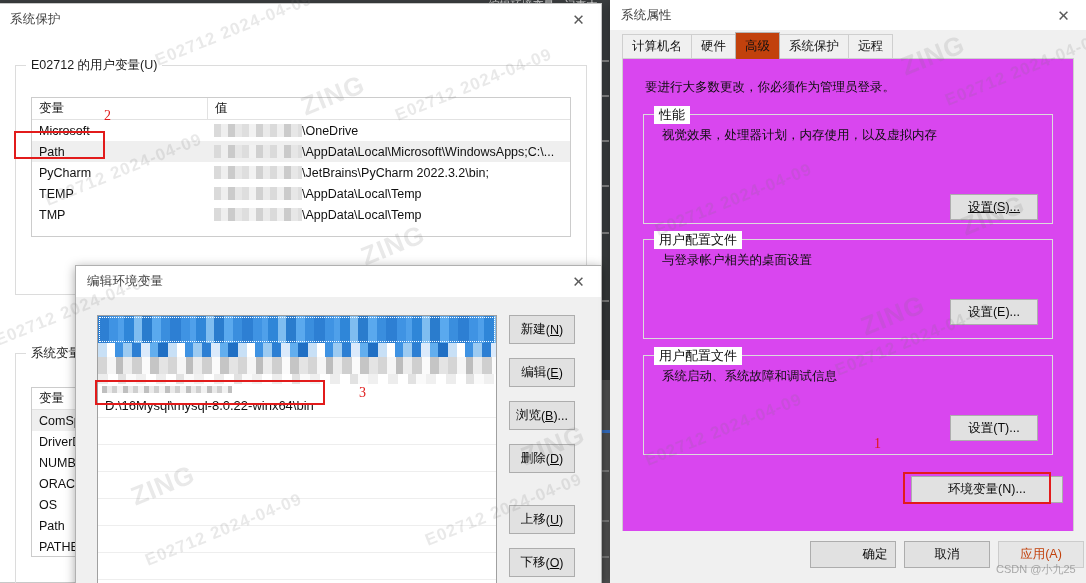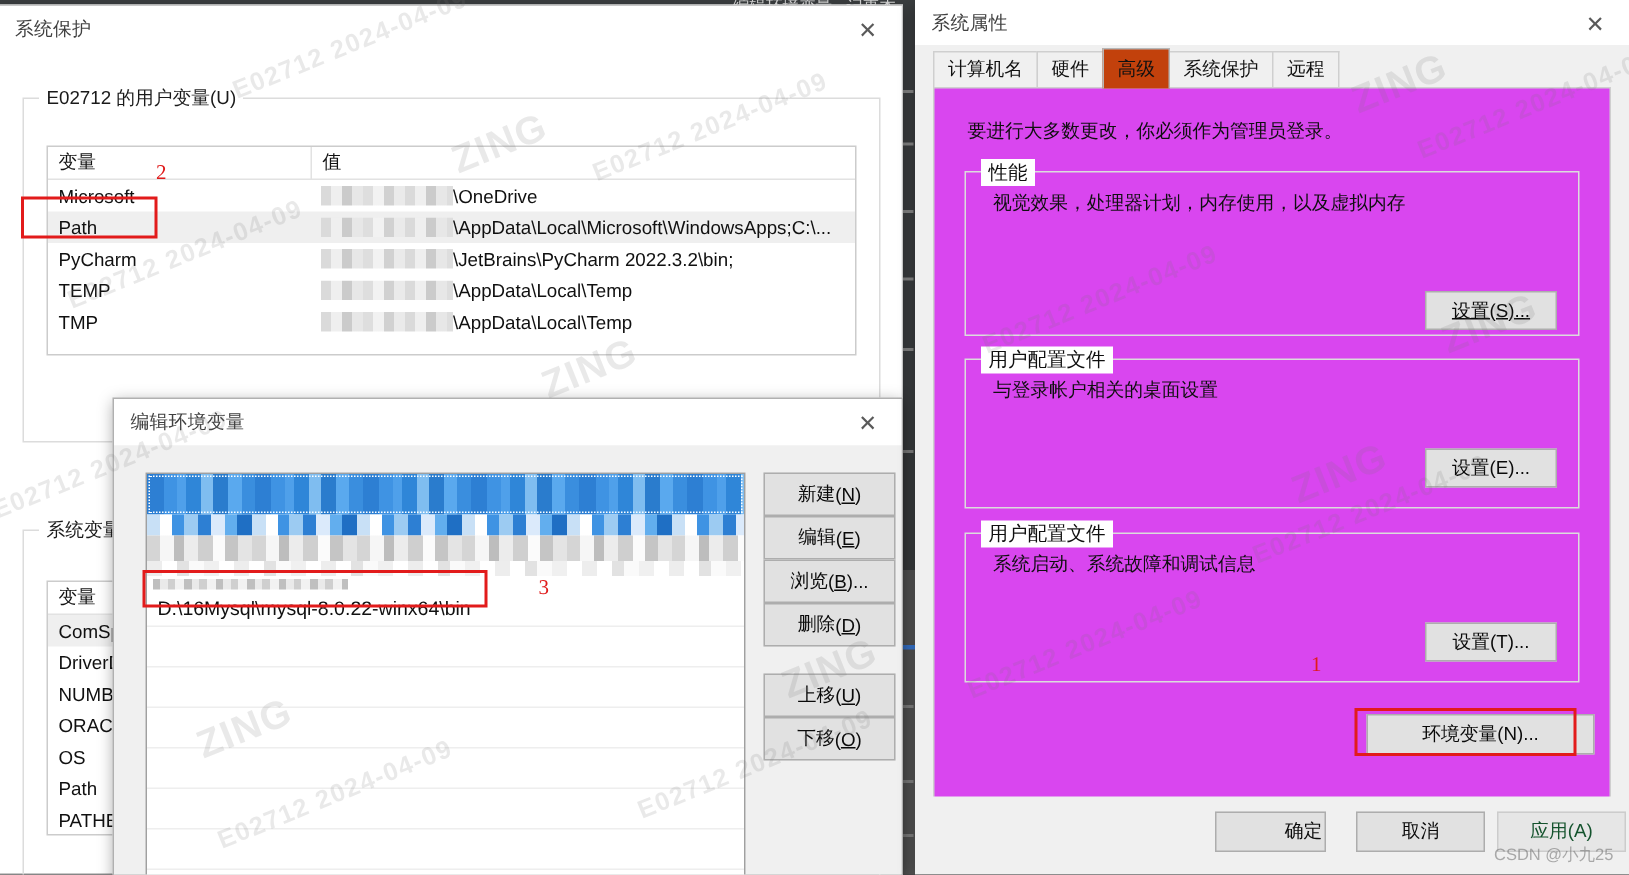--- a/index.html
+++ b/index.html
@@ -186,25 +186,25 @@
 
   .btn {
     background: #e1e1e1;
     border: 1px solid #adadad;
     font-size: 12.5px;
     color: #0a0a0a;
     display: flex; align-items: center; justify-content: center;
     cursor: default;
     white-space: nowrap;
   }
-  .btn.disabled { color: #14532d; background:#e6e6e6; border-color:#cccccc; }
+  .btn.disabled { color: #c2410c; background:#e6e6e6; border-color:#cccccc; }
   .btn u { text-decoration: underline; }
 
   #edit-buttons { position: absolute; left: 433px; top: 18px; width: 86px; }
-  #edit-buttons .btn { width: 88px; height: 29px; }
+  #edit-buttons .btn { width: 66px; height: 29px; margin-bottom: 14px; }
   #edit-buttons .gap { height: 18px; }
 
   
   #syswin { left: 610px; top: 0; width: 476px; height: 583px; border:none; background:#f0f0f0;}
   #syswin .win-titlebar { height: 30px; }
   #syswin .win-body { position: relative; height: calc(100% - 30px); }
 
   .tabbar {
     position: absolute; left: 12px; top: 2px;
     display: flex; align-items: center;
@@ -472,21 +472,21 @@
         <div class="sp-group" style="top:296px; height:100px;">
           <div class="sp-legend">用户配置文件</div>
           <div class="sp-desc">系统启动、系统故障和调试信息</div>
           <div class="btn sp-btn" style="right:14px; bottom:13px;">设置(T)...</div>
         </div>
 
         <div class="btn" style="position:absolute; left:288px; top:417px; width:152px; height:27px;">环境变量(N)...</div>
       </div>
 
       <div class="sysbottom">
-        <div class="btn" style="position:absolute; left:200px; top:10px; width:74px; height:27px;padding-left:44px;">确定</div>
+        <div class="btn" style="position:absolute; left:200px; top:10px; width:86px; height:27px;padding-left:44px;">确定</div>
         <div class="btn" style="position:absolute; left:294px; top:10px; width:86px; height:27px;">取消</div>
         <div class="btn disabled" style="position:absolute; left:388px; top:10px; width:86px; height:27px;">应用(A)</div>
       </div>
     </div>
   </div>
 
   <div class="redbox" style="left:903px; top:472px; width:148px; height:32px;"></div>
   <div class="rednum" style="left:874px; top:436px;">1</div>
 
   <div class="wm sm" style="left:40px; top:160px;">E02712 2024-04-09</div>

